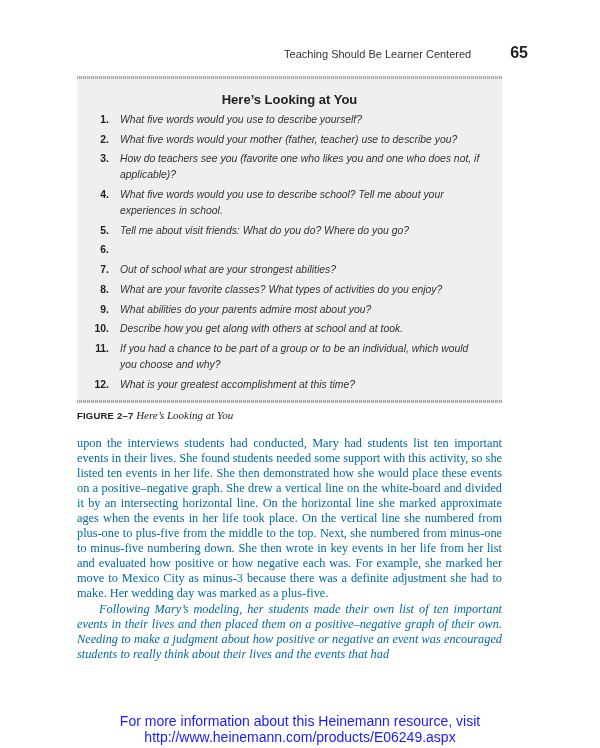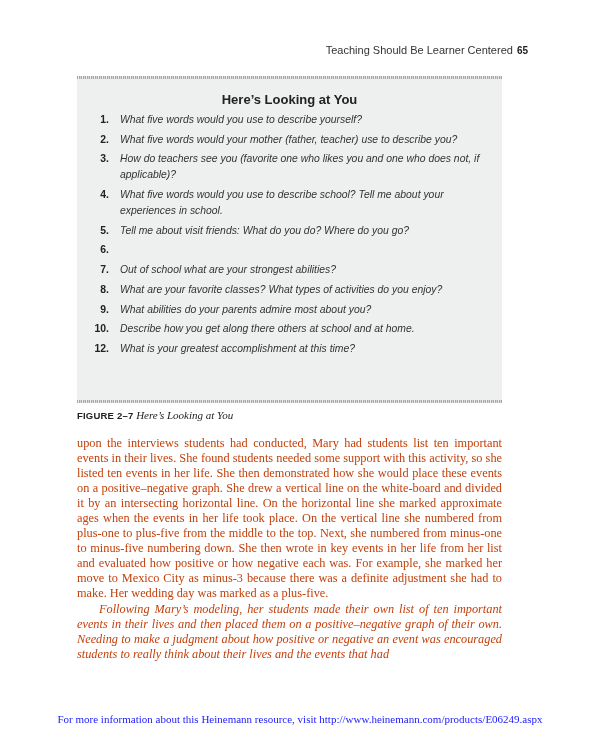--- a/index.html
+++ b/index.html
@@ -1,22 +1,22 @@
 <!DOCTYPE html>
 <html><head>
   <meta charset="utf-8">
   <style>
     html, body { margin: 0; padding: 0; background: #ffffff; }
     body { width: 600px; height: 748px; position: relative; overflow: hidden; color: #231f20; }
     .running-head {
       position: absolute; top: 44px; right: 72px;
       font-family: "Liberation Sans", sans-serif; font-size: 11px; color: #333;
-      display: flex; align-items: baseline; gap: 4px;
+      display: flex; align-items: baseline; gap: 12px;
     }
-    .running-head .page-num { font-weight: bold; font-size: 10px; color: #222; }
+    .running-head .page-num { font-weight: bold; font-size: 16px; color: #222; margin-left: 27px; }
     .figure-box {
       position: absolute; left: 77px; top: 76px; width: 425px; height: 326px;
       background: #eeefef;
     }
     .dotted-rule {
       position: absolute; left: 77px; width: 425px; height: 3px;
       background: repeating-linear-gradient(90deg, #9a9a9a 0 1px, #eeeeee 1px 2px, #9a9a9a 2px 3px, #cfcfcf 3px 4px);
       opacity: 0.85;
     }
     .rule-top { top: 76px; }
@@ -34,27 +34,27 @@
     .q-text { width: 365px; font-style: italic; }
     .caption {
       position: absolute; top: 409px; left: 77px;
       font-family: "Liberation Serif", serif; font-size: 11px; color: #222;
     }
     .caption .fig-label { font-family: Liberation Sans, sans-serif; font-weight: bold; font-size: 9.5px; letter-spacing: 0.2px; }
     .caption .fig-title { font-style: italic; }
     .body-text {
       position: absolute; top: 436px; left: 77px; width: 425px;
       font-family: "Liberation Serif", serif; font-size: 12.3px; line-height: 15.05px;
-      color: #c2410c; text-align: justify; margin: 0;
+      color: #0369a1; text-align: justify; margin: 0;
     }
     .body-text p { margin: 0; }
     .body-text p.indent { text-indent: 22px; font-style: italic; }
     .footer-link {
       position: absolute; top: 713px; left: 0; width: 600px; text-align: center;
-      font-family: Liberation Serif, serif; font-size: 11px; color: #1a1aff;
+      font-family: Liberation Sans, sans-serif; font-size: 14px; color: #1a1aff;
     }
   </style>
 </head>
 <body>
 
 <div class="running-head">
   <span>Teaching Should Be Learner Centered</span>
   <span class="page-num">65</span>
 </div>
 
@@ -95,21 +95,25 @@
   <li class="q-item">
       <span class="q-num">8.</span>
       <span class="q-text">What are your favorite classes? What types of activities do you enjoy?</span>
     </li>
   <li class="q-item">
       <span class="q-num">9.</span>
       <span class="q-text">What abilities do your parents admire most about you?</span>
     </li>
   <li class="q-item">
       <span class="q-num">10.</span>
-      <span class="q-text">Describe how you get along there others at school and at home.</span>
+      <span class="q-text">Describe how you get along with others at school and at took.</span>
+    </li>
+  <li class="q-item">
+      <span class="q-num">11.</span>
+      <span class="q-text">If you had a chance to be part of a group or to be an individual, which would you choose and why?</span>
     </li>
   <li class="q-item">
       <span class="q-num">12.</span>
       <span class="q-text">What is your greatest accomplishment at this time?</span>
     </li>
 </ol>
 
 <div class="caption">
   <span class="fig-label">FIGURE 2–7</span>
   <span class="fig-title">Here’s Looking at You</span>

